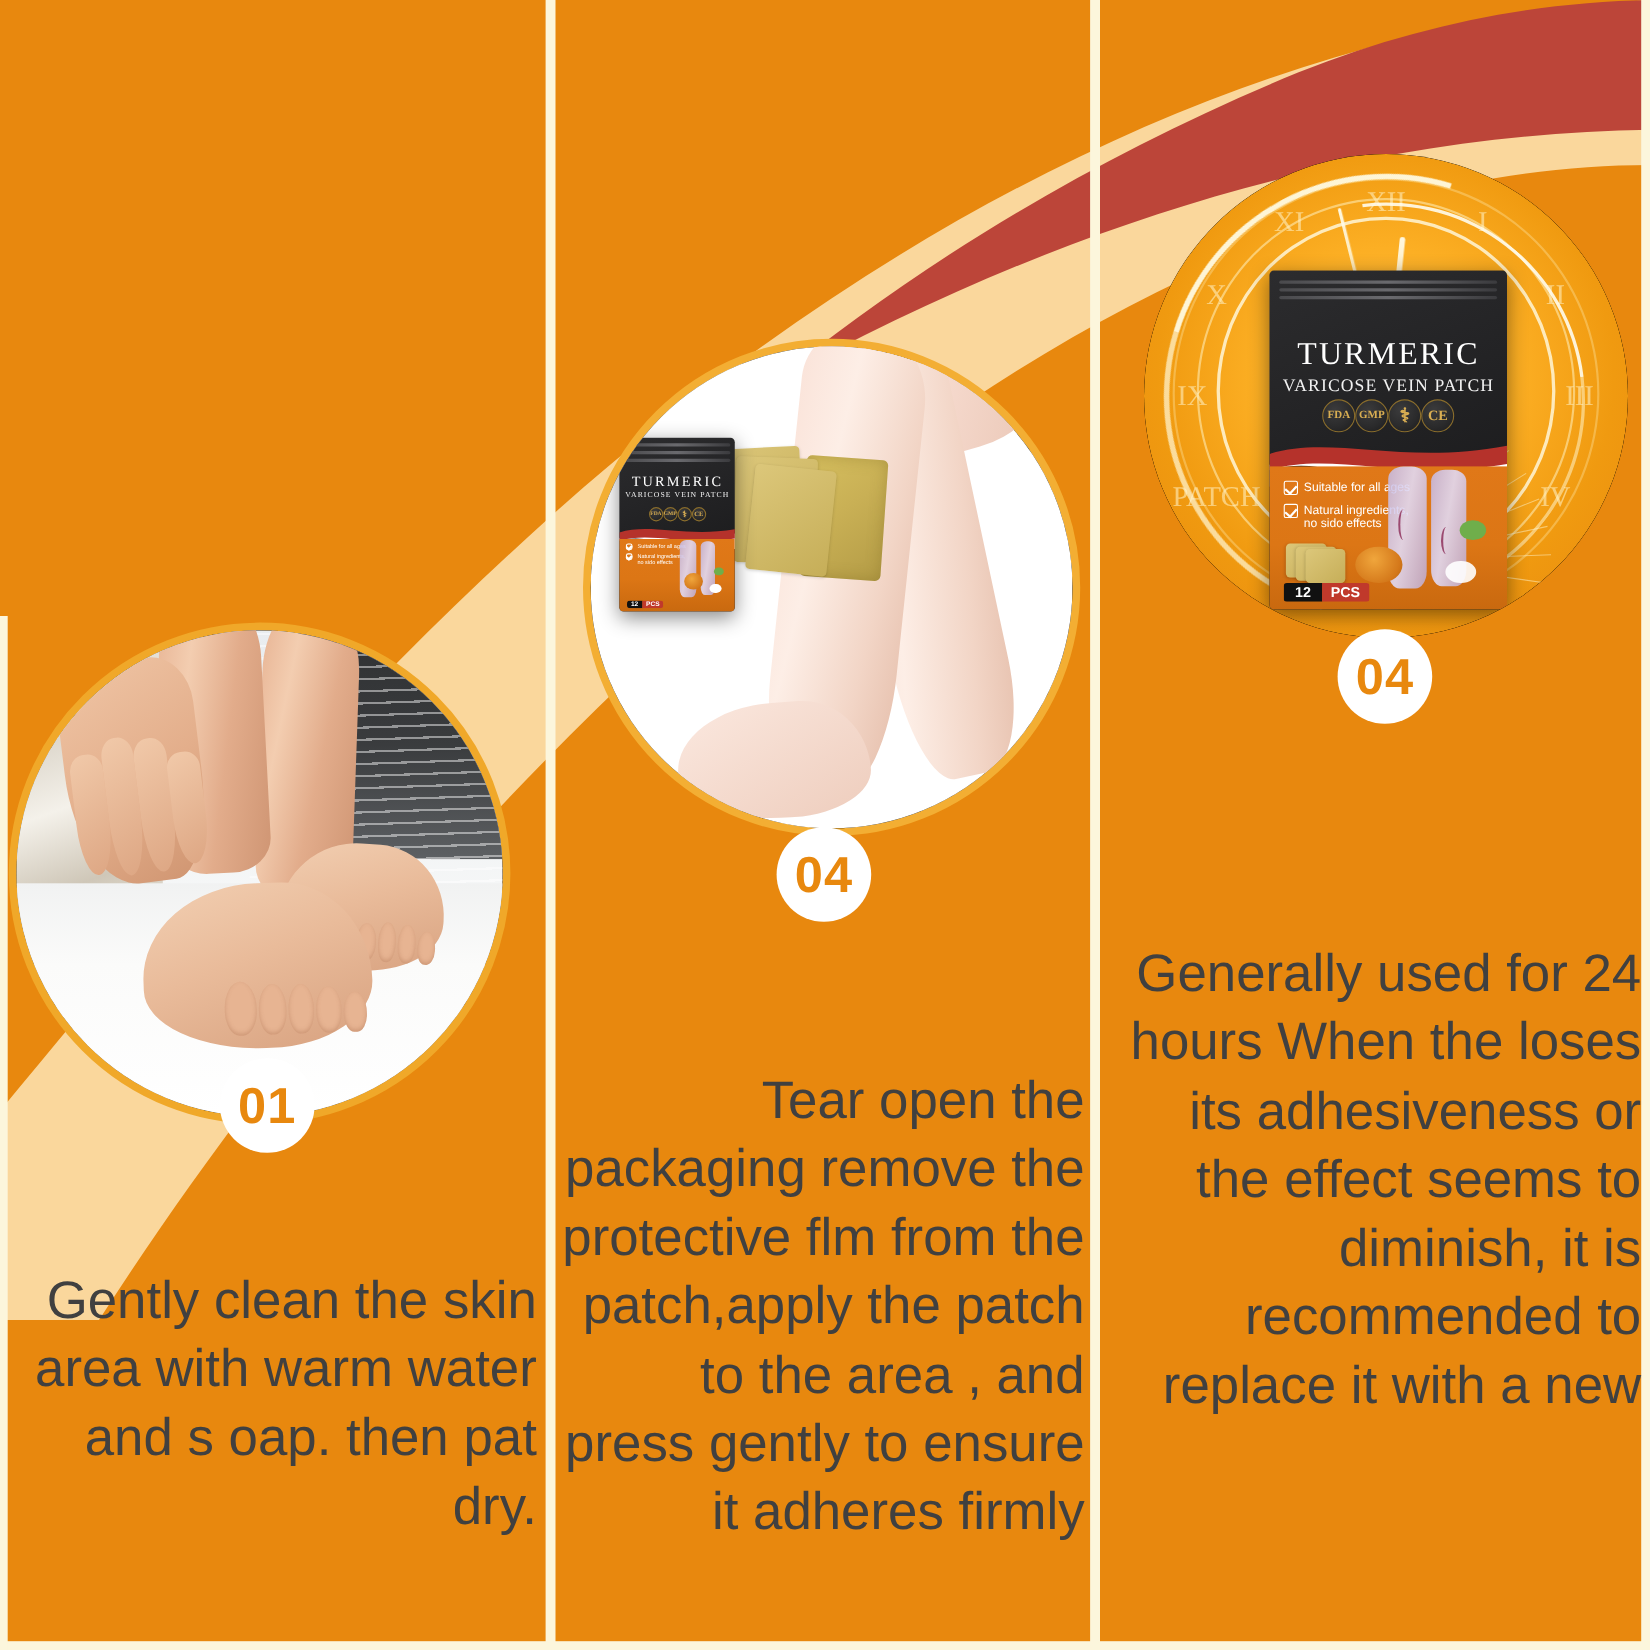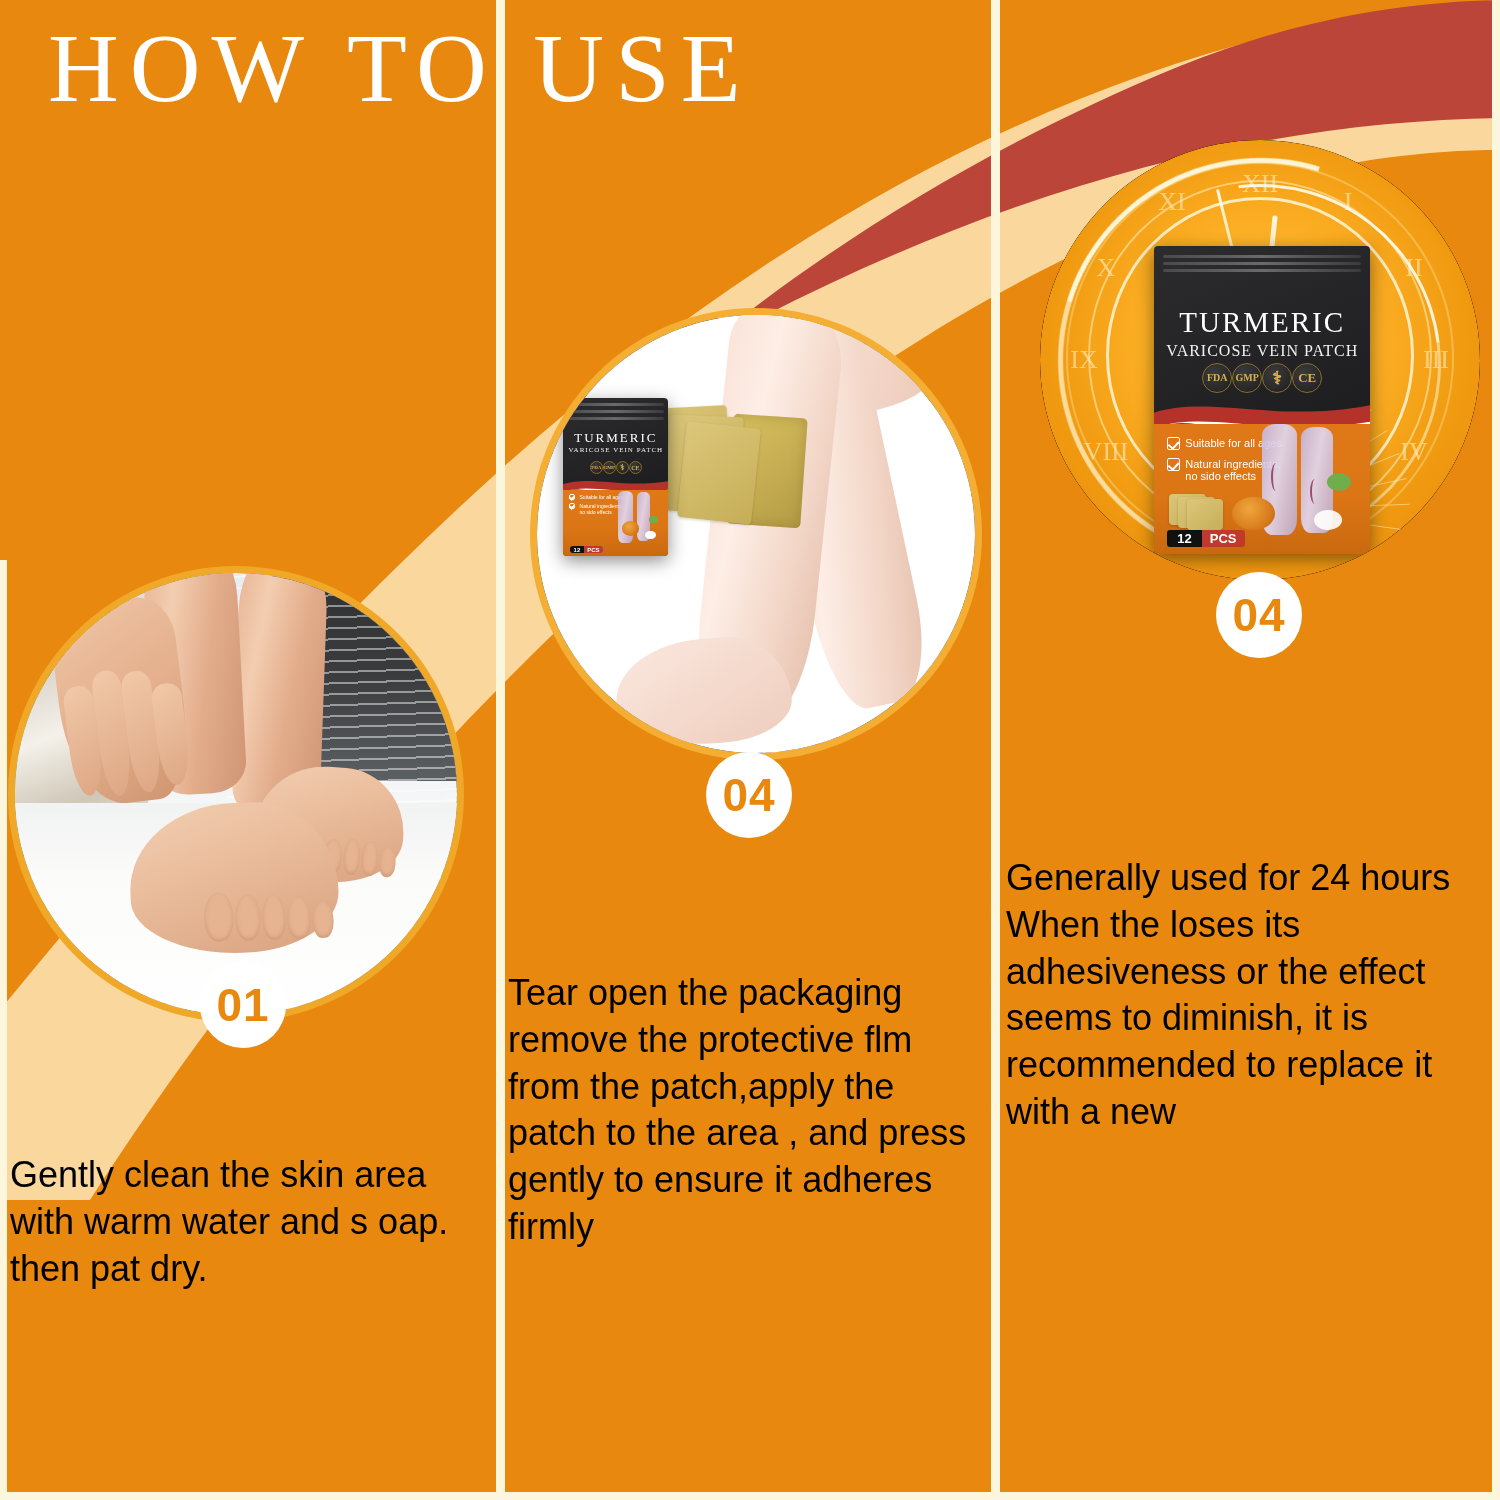--- a/index.html
+++ b/index.html
@@ -326,42 +326,41 @@
     letter-spacing:1px;
     z-index:6;
   }
   .step-badge.b1 { left:200px; top:962px; width:86px; height:86px; }
   .step-badge.b2 { left:706px; top:752px; width:86px; height:86px; }
   .step-badge.b3 { left:1216px; top:572px; width:86px; height:86px; }
 
   
   .caption {
     position:absolute;
-    color:#000000;
-    text-align:left;
+    color:#404040;
+    text-align:right;
     line-height:1.30;
-    font-size:36px;
+    font-size:48px;
   }
   .caption.c1 { left:10px;  top:1152px; width:478px; }
   .caption.c2 { left:508px; top:970px;  width:478px; }
   .caption.c3 { left:1006px; top:855px; width:486px; }
 </style>
 </head>
 <body>
 
 <div id="page">
 
   <div class="swoosh-layer">
     <svg viewBox="0 0 1500 1500" preserveAspectRatio="none">
       <path d="M1500,0 L1500,150 C1180,150 820,340 430,760 C300,900 180,1060 90,1200 L0,1200 L0,1010 C140,840 300,650 500,470 C830,175 1180,20 1500,0 Z" fill="#FAD79C"></path>
       <path d="M1500,0 L1500,118 C1240,122 980,196 700,350 C840,236 1000,140 1180,66 C1290,22 1395,2 1500,0 Z" fill="#BC4539"></path>
     </svg>
   </div>
 
-  <div class="title">HOW TO USE</div>
 
   <div class="divider d1"></div>
   <div class="divider d2"></div>
   <div class="edge-b"></div>
   <div class="edge-l"></div>
   <div class="edge-r"></div>
 
   <div class="photo-circle p1">
     <div class="photo-inner">
       <div class="shower-bg"></div>
@@ -473,21 +472,21 @@
       <div class="tick-fan" style="transform:rotate(88deg);"></div>
       <div class="tick-fan" style="transform:rotate(98deg);"></div>
 
       <div class="numeral" style="left:50%; top:10%;">XII</div>
       <div class="numeral" style="left:70%; top:14%;">I</div>
       <div class="numeral" style="left:85%; top:29%;">II</div>
       <div class="numeral" style="left:90%; top:50%;">III</div>
       <div class="numeral" style="left:85%; top:71%;">IV</div>
       <div class="numeral" style="left:70%; top:86%;">V</div>
       <div class="numeral" style="left:30%; top:86%;">VII</div>
-      <div class="numeral" style="left:15%; top:71%;">VIII</div>
+      <div class="numeral" style="left:15%; top:71%;">PATCH</div>
       <div class="numeral" style="left:10%; top:50%;">IX</div>
       <div class="numeral" style="left:15%; top:29%;">X</div>
       <div class="numeral" style="left:30%; top:14%;">XI</div>
 
       <div class="clock-hand" style="width:5px; height:33%; transform:translate(-50%,-100%) rotate(6deg);"></div>
       <div class="clock-hand" style="width:3px; height:40%; transform:translate(-50%,-100%) rotate(-14deg);"></div>
 
       <div class="glow-arc"></div>
       <div class="glow-arc2"></div>
     </div>

